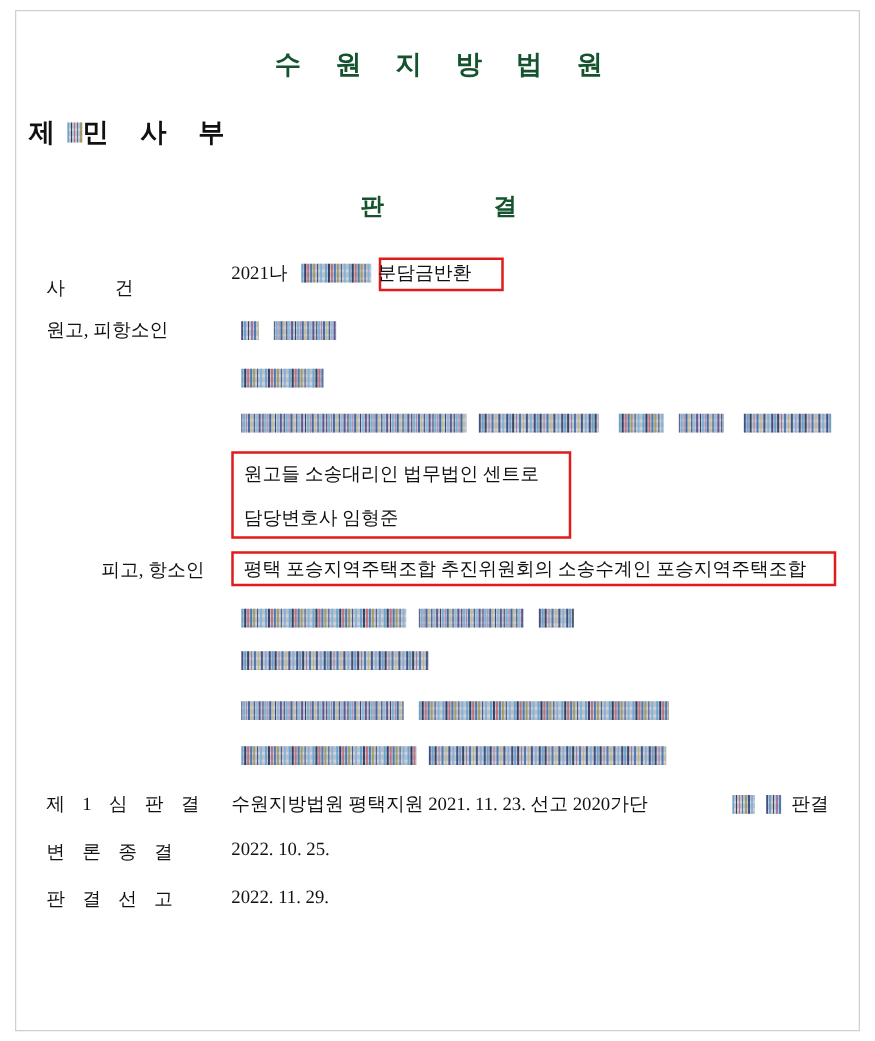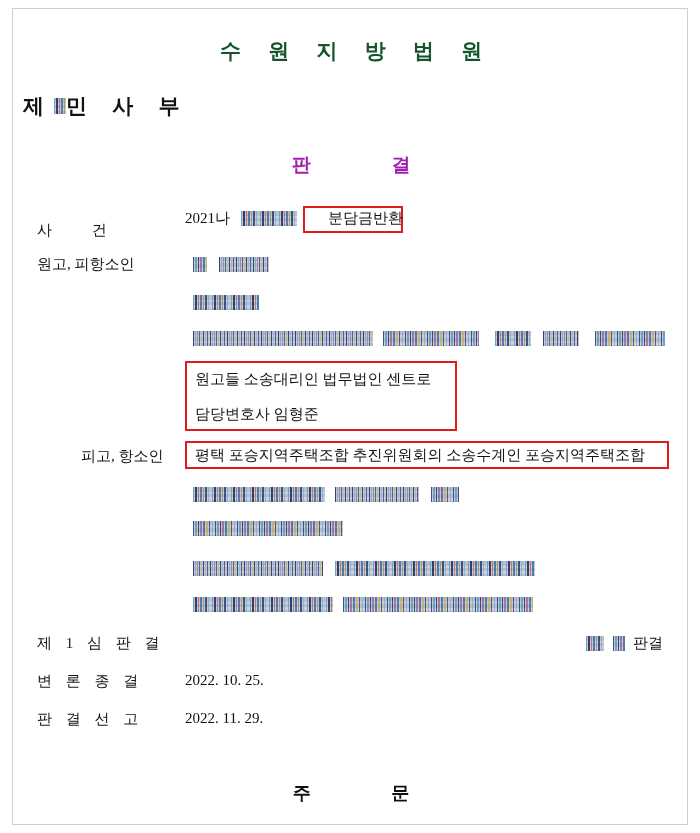--- a/index.html
+++ b/index.html
@@ -66,22 +66,23 @@
   }
   .judgment-title {
     position: absolute;
     left: 0;
     top: 143px;
     width: 676px;
     text-align: center;
     font-size: 19px;
     font-weight: bold;
     letter-spacing: 38px;
-    color: #a21caf;
+    color: #14532d;
     text-indent: 38px;
+    font-family: Liberation Mono, monospace;
   }
   .order-title {
     position: absolute;
     left: 0;
     top: 772px;
     width: 676px;
     text-align: center;
     font-size: 18px;
     font-weight: bold;
     letter-spacing: 38px;
@@ -206,21 +207,21 @@
       <div class="division-title">
         <span>제</span><span class="redact redact-inline v2" style="width:12px;height:16px;"></span><span>민 사 부</span>
       </div>
 
       <div class="judgment-title">판      결</div>
 
       <div class="label spread4" style="top:200px;margin-top:12px;">사      건</div>
       <div class="value" style="top:200px;">2021나</div>
       <span class="redact v2" style="position:absolute;left:228px;top:202px;width:56px;height:15px;"></span>
       <div class="redbox" style="left:290px;top:197px;width:100px;height:27px;"></div>
-      <div class="boxed-text" style="left:315px;top:200px;">분담금반환</div>
+      <div class="boxed-text" style="left:289px;top:200px;">분담금반환</div>
 
       <div class="label" style="top:246px;">원고, 피항소인</div>
       <span class="redact" style="position:absolute;left:180px;top:248px;width:14px;height:15px;"></span>
       <span class="redact v3" style="position:absolute;left:206px;top:248px;width:50px;height:15px;"></span>
       <span class="redact v2" style="position:absolute;left:180px;top:286px;width:66px;height:15px;"></span>
       <span class="redact v3" style="position:absolute;left:180px;top:322px;width:180px;height:15px;"></span>
       <span class="redact" style="position:absolute;left:370px;top:322px;width:96px;height:15px;"></span>
       <span class="redact v2" style="position:absolute;left:482px;top:322px;width:36px;height:15px;"></span>
       <span class="redact v3" style="position:absolute;left:530px;top:322px;width:36px;height:15px;"></span>
       <span class="redact" style="position:absolute;left:582px;top:322px;width:70px;height:15px;"></span>
@@ -236,27 +237,27 @@
       <span class="redact v2" style="position:absolute;left:180px;top:478px;width:132px;height:15px;"></span>
       <span class="redact v3" style="position:absolute;left:322px;top:478px;width:84px;height:15px;"></span>
       <span class="redact" style="position:absolute;left:418px;top:478px;width:28px;height:15px;"></span>
       <span class="redact" style="position:absolute;left:180px;top:512px;width:150px;height:15px;"></span>
       <span class="redact v3" style="position:absolute;left:180px;top:552px;width:130px;height:15px;"></span>
       <span class="redact v2" style="position:absolute;left:322px;top:552px;width:200px;height:15px;"></span>
       <span class="redact v2" style="position:absolute;left:180px;top:588px;width:140px;height:15px;"></span>
       <span class="redact" style="position:absolute;left:330px;top:588px;width:190px;height:15px;"></span>
 
       <div class="label spread-mid" style="top:625px;">제 1 심 판 결</div>
+      <div class="value" style="top:625px;">수원지방법원 평택지원 2021. 11. 23. 선고 2020가단</div>
       <span class="redact v2" style="position:absolute;left:573px;top:627px;width:18px;height:15px;"></span>
       <span class="redact" style="position:absolute;left:600px;top:627px;width:12px;height:15px;"></span>
       <div class="boxed-text" style="left:620px;top:625px;">판결</div>
 
       <div class="label spread-mid" style="top:663px;">변 론 종 결</div>
       <div class="value" style="top:663px;">2022. 10. 25.</div>
 
       <div class="label spread-mid" style="top:701px;">판 결 선 고</div>
       <div class="value" style="top:701px;">2022. 11. 29.</div>
 
-      <div class="order-title">주      문</div>
 
     </div>
   </div>
 </div>
 
 </body></html>

